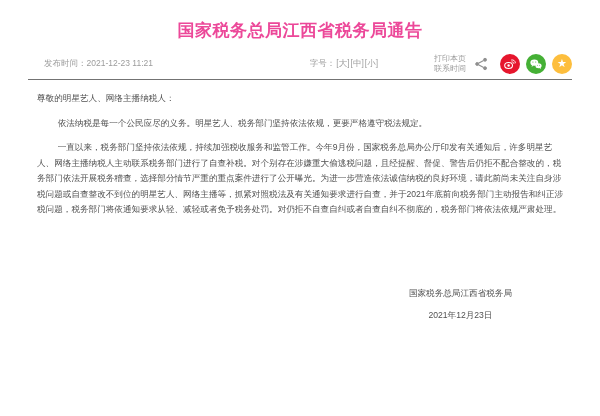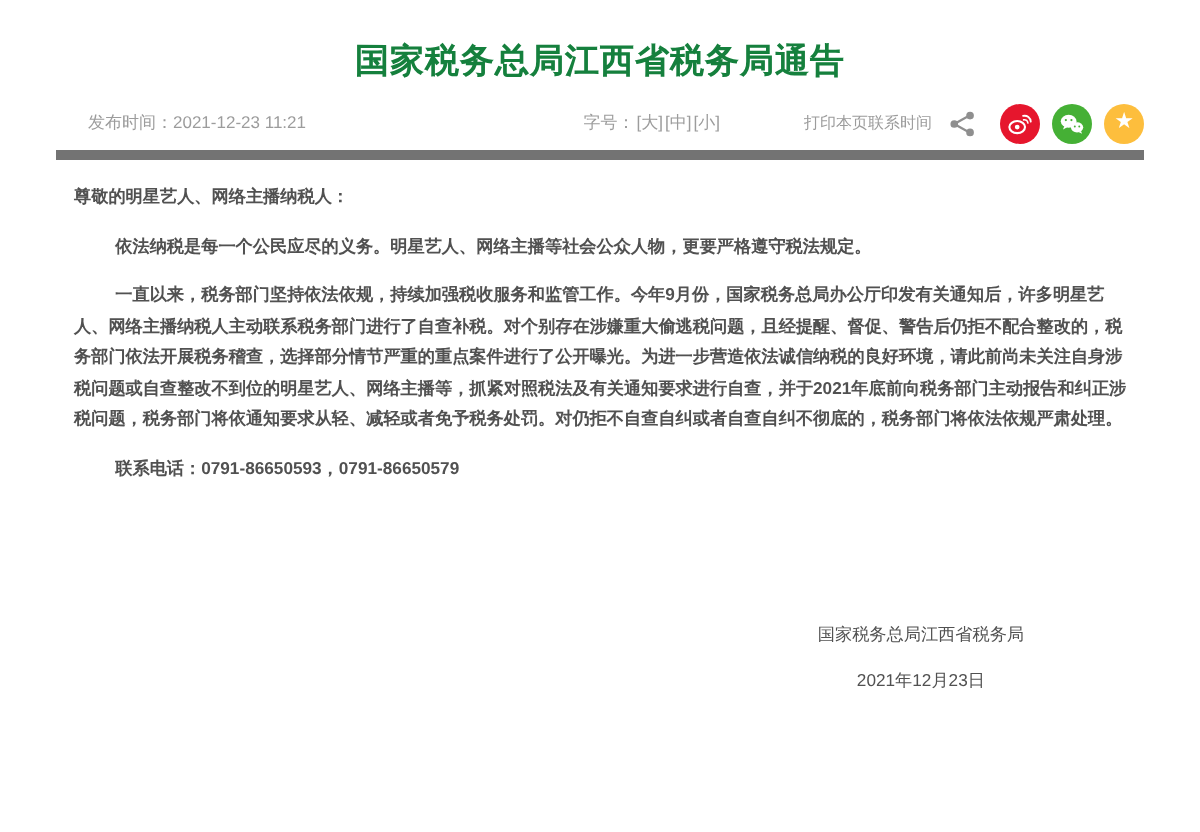--- a/index.html
+++ b/index.html
@@ -9,41 +9,41 @@
     font-family:"Liberation Sans","DejaVu Sans",sans-serif;
     color:#515151;
   }
   .page { width:600px; height:416px; position:relative; background:#fff; }
 
   
   .title {
     margin-top:21px;
     text-align:center;
     font-size:17px; line-height:20px;
-    font-weight:bold; color:#15803d;
+    font-weight:bold; color:#ec4899;
     letter-spacing:0.5px;
   }
 
   
   .meta-bar {
     margin:13px 28px 0 28px;
     height:26px;
     display:flex; align-items:center;
     font-size:8.5px; color:#9c9c9c;
-    border-bottom:5px solid #737373;
+    border-bottom:1px solid #737373;
     padding-bottom:6px;
   }
   .meta-item { white-space:nowrap; }
   .meta-publish { margin-left:16px; }
   .meta-source  { margin-left:22px; }
   .meta-fontsize{ margin-left:auto; white-space:nowrap; }
   .fontsize-opt { cursor:pointer; margin-left:1px; }
   .print-dl {
-    margin-left:42px;
-    display:flex; flex-direction:row; justify-content:flex-start;
+    margin-left:56px;
+    display:flex; flex-direction:column; justify-content:flex-start;
     font-size:8px; line-height:10px; color:#9c9c9c;
   }
   .print-dl span { cursor:pointer; white-space:nowrap; }
   .share-group { display:flex; align-items:center; margin-left:8px; }
   .share-glyph { width:14px; height:14px; margin-right:6px; cursor:pointer; }
   .icon-circle {
     width:20px; height:20px; border-radius:50%;
     display:flex; align-items:center; justify-content:center;
     margin-left:6px; cursor:pointer;
   }
@@ -51,21 +51,21 @@
   .icon-wechat { background:#45b035; }
   .icon-qzone  { background:#fdbe3d; }
   .icon-qzone .star { color:#fff; font-size:11px; line-height:11px; }
 
   
   .content {
     margin:0 33px 0 37px;
     padding-top:11px;
     font-size:8.6px; line-height:15.5px; color:#515151;
   }
-  .content p { margin-top:9px; text-indent:2.4em;font-weight:bold; }
+  .content p { margin-top:9px; text-indent:2.4em; }
   .content p.salutation { margin-top:0; text-indent:0; }
 
   .signature-block {
     margin-top:68px; margin-right:55px;
     margin-left:auto;
     width:fit-content;
     display:flex; flex-direction:column; align-items:center;
     gap:7px;
     font-size:8.6px; line-height:15.5px; color:#515151;
   }
@@ -118,23 +118,22 @@
         </svg>
       </span>
       <span class="icon-circle icon-qzone">
         <span class="star">★</span>
       </span>
     </span>
   </div>
 
   <div class="content">
     <p class="salutation">尊敬的明星艺人、网络主播纳税人：</p>
-    <p>依法纳税是每一个公民应尽的义务。明星艺人、网络主播等社会公众人物，更要严格遵守税法规定。</p>
+    <p>依法纳税是每一个公民应尽的义务。明星艺人、税务部门坚持依法依规，更要严格遵守税法规定。</p>
     <p>一直以来，税务部门坚持依法依规，持续加强税收服务和监管工作。今年9月份，国家税务总局办公厅印发有关通知后，许多明星艺人、网络主播纳税人主动联系税务部门进行了自查补税。对个别存在涉嫌重大偷逃税问题，且经提醒、督促、警告后仍拒不配合整改的，税务部门依法开展税务稽查，选择部分情节严重的重点案件进行了公开曝光。为进一步营造依法诚信纳税的良好环境，请此前尚未关注自身涉税问题或自查整改不到位的明星艺人、网络主播等，抓紧对照税法及有关通知要求进行自查，并于2021年底前向税务部门主动报告和纠正涉税问题，税务部门将依通知要求从轻、减轻或者免予税务处罚。对仍拒不自查自纠或者自查自纠不彻底的，税务部门将依法依规严肃处理。</p>
-    <p>联系电话：0791-86650593，0791-86650579</p>
 
     <div class="signature-block">
       <div>国家税务总局江西省税务局</div>
       <div>2021年12月23日</div>
     </div>
   </div>
 
 </div>
 
 </body></html>

